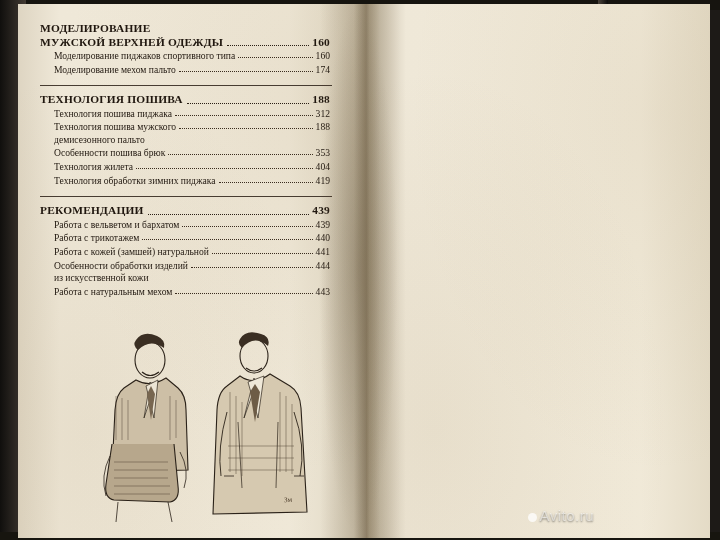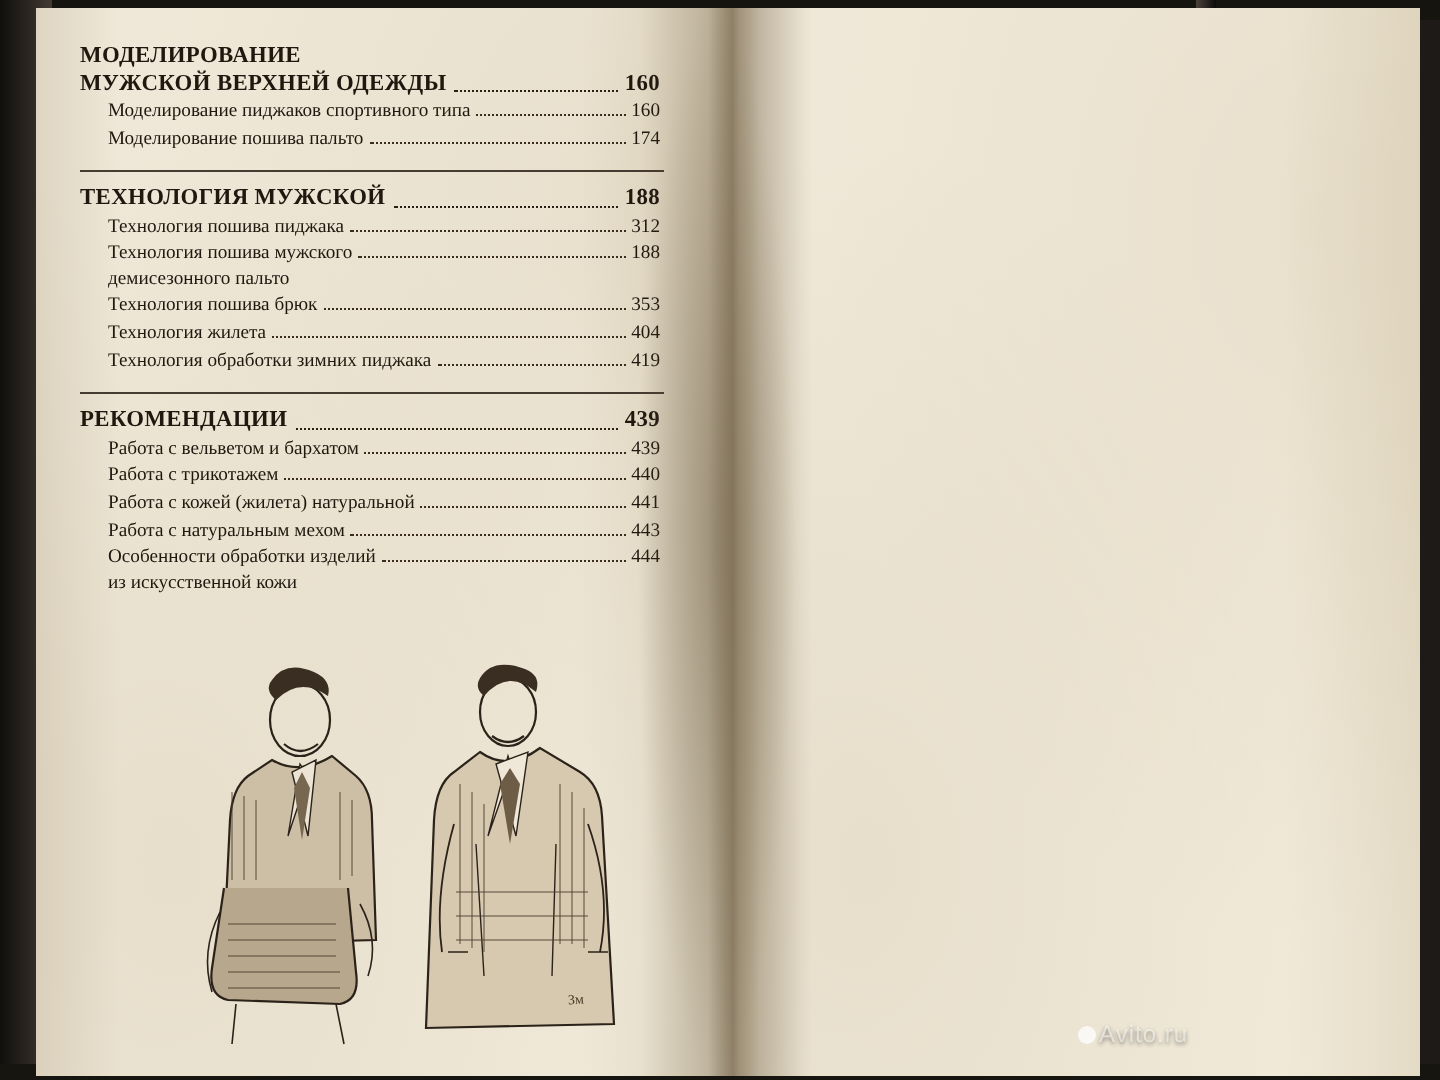--- a/index.html
+++ b/index.html
@@ -154,21 +154,21 @@
     font-size: 7px;
     color: #4a3a28;
     transform: rotate(-4deg);
   }
   
   .watermark {
     position: absolute;
     right: 14px;
     bottom: 16px;
     font-family: "Liberation Sans", sans-serif;
-    font-size: 12px;
+    font-size: 15px;
     color: rgba(255,255,255,0.55);
     letter-spacing: 0.5px;
     text-shadow: 0 1px 2px rgba(0,0,0,0.45);
   }
   .watermark .dot {
     display: inline-block;
     width: 9px; height: 9px;
     border-radius: 50%;
     background: rgba(255,255,255,0.75);
     margin-right: 2px;
@@ -217,47 +217,47 @@
 МУЖСКОЙ ВЕРХНЕЙ ОДЕЖДЫ</span>
             <span class="dots"></span>
             <span class="pg">160</span>
           </div>
           <div class="toc-row">
             <span class="ttl">Моделирование пиджаков спортивного типа</span>
             <span class="dots"></span>
             <span class="pg">160</span>
           </div>
           <div class="toc-row">
-            <span class="ttl">Моделирование пошива пальто</span>
+            <span class="ttl">Моделирование мехом пальто</span>
             <span class="dots"></span>
             <span class="pg">174</span>
           </div>
         </div>
 
         <div class="rule"></div>
 
         <div class="toc-section">
           <div class="toc-head">
-            <span class="ttl">ТЕХНОЛОГИЯ МУЖСКОЙ</span>
+            <span class="ttl">ТЕХНОЛОГИЯ ПОШИВА</span>
             <span class="dots"></span>
             <span class="pg">188</span>
           </div>
           <div class="toc-row">
             <span class="ttl">Технология пошива пиджака</span>
             <span class="dots"></span>
             <span class="pg">312</span>
           </div>
           <div class="toc-row">
             <span class="ttl">Технология пошива мужского
 демисезонного пальто</span>
             <span class="dots"></span>
             <span class="pg">188</span>
           </div>
           <div class="toc-row">
-            <span class="ttl">Технология пошива брюк</span>
+            <span class="ttl">Особенности пошива брюк</span>
             <span class="dots"></span>
             <span class="pg">353</span>
           </div>
           <div class="toc-row">
             <span class="ttl">Технология жилета</span>
             <span class="dots"></span>
             <span class="pg">404</span>
           </div>
           <div class="toc-row">
             <span class="ttl">Технология обработки зимних пиджака</span>
@@ -278,34 +278,34 @@
             <span class="ttl">Работа с вельветом и бархатом</span>
             <span class="dots"></span>
             <span class="pg">439</span>
           </div>
           <div class="toc-row">
             <span class="ttl">Работа с трикотажем</span>
             <span class="dots"></span>
             <span class="pg">440</span>
           </div>
           <div class="toc-row">
-            <span class="ttl">Работа с кожей (жилета) натуральной</span>
+            <span class="ttl">Работа с кожей (замшей) натуральной</span>
             <span class="dots"></span>
             <span class="pg">441</span>
-          </div>
-          <div class="toc-row">
-            <span class="ttl">Работа с натуральным мехом</span>
-            <span class="dots"></span>
-            <span class="pg">443</span>
           </div>
           <div class="toc-row">
             <span class="ttl">Особенности обработки изделий
 из искусственной кожи</span>
             <span class="dots"></span>
             <span class="pg">444</span>
+          </div>
+          <div class="toc-row">
+            <span class="ttl">Работа с натуральным мехом</span>
+            <span class="dots"></span>
+            <span class="pg">443</span>
           </div>
         </div>
       </div>
 
       <div class="illus">
         <svg width="250" height="198" viewBox="0 0 250 198">
           <g fill="none" stroke="#2b2219" stroke-width="1.1">
 
             <ellipse cx="62" cy="34" rx="15" ry="18"></ellipse>
             <path d="M50 24 q12 -12 26 -2 q2 -8 -7 -12 q-14 -6 -21 4 q-4 5 2 10z" fill="#3a2e22" stroke="none"></path>

